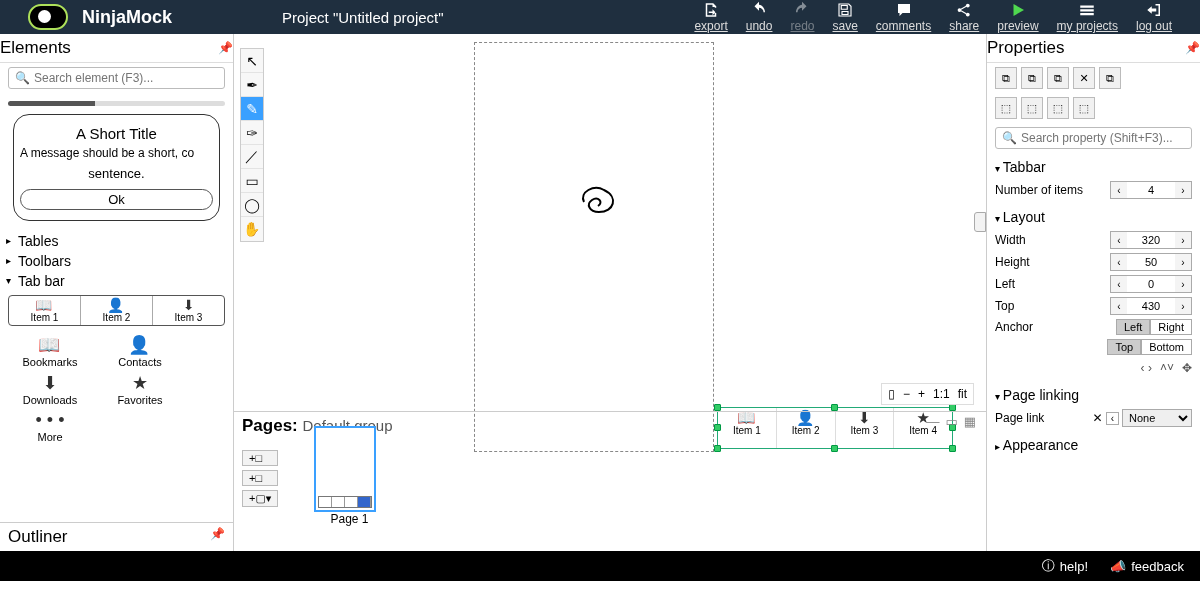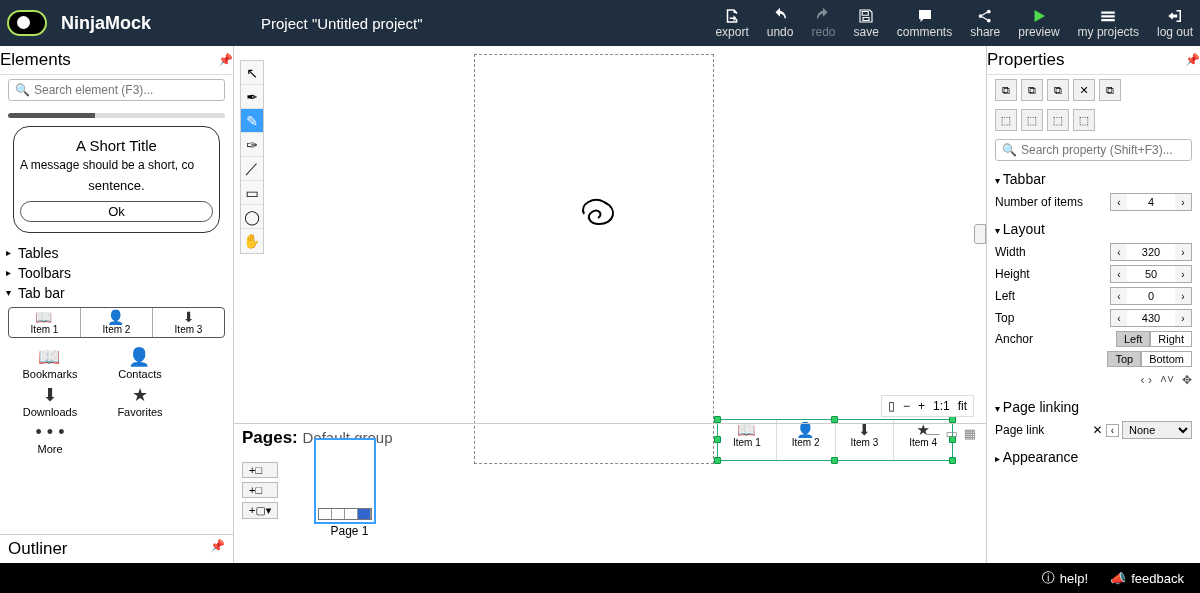--- a/index.html
+++ b/index.html
@@ -1,26 +1,26 @@
 <!DOCTYPE html>
 <html><head>
 <meta charset="utf-8">
 <style>
   * { box-sizing: border-box; margin: 0; padding: 0; font-family: Arial, Helvetica, sans-serif; }
   body { width: 1200px; height: 593px; overflow: hidden; background: #fff; }
   
   
-  .topbar { height: 46px; background: #1f2f3f; color: #fff; display: flex; align-items: center; padding: 0 7px; }
+  .topbar { height: 34px; background: #1f2f3f; color: #fff; display: flex; align-items: center; padding: 0 28px; }
   .logo-area { display: flex; align-items: center; gap: 8px; }
   .logo-eye { width: 40px; height: 26px; background: #000; border-radius: 14px; position: relative; border: 2px solid #aee15a; }
   .logo-eye::after { content:''; position:absolute; width:13px; height:13px; background:#fff; border-radius:50%; top:4px; left:8px; }
   .brand { font-size: 18px; font-weight: bold; margin-left: 6px; }
   .project-title { margin-left: 110px; font-size: 15px; color:#fff; }
   .top-actions { margin-left: auto; display: flex; gap: 18px; align-items:flex-end; }
-  .top-action { display: flex; flex-direction: column; align-items: center; font-size: 12px; cursor: pointer; color:#ddd; }
+  .top-action { display: flex; flex-direction: column; align-items: center; font-size: 12px; cursor: pointer; color:#ddd;text-decoration:underline; }
   .top-action svg { width: 18px; height: 18px; fill: #fff; }
   .top-action.preview svg { fill: #4fd84f; }
   
   .main { display: flex; height: 517px; }
   
   
   .left-panel { width: 234px; border-right: 1px solid #ccc; display:flex; flex-direction:column; background:#fff; }
   .panel-header { display:flex; justify-content:space-between; align-items:center; padding: 4px 0; font-size: 17px; border-bottom:1px solid #ddd; }
   .pin { font-size:12px; cursor:pointer; }
   .search-wrap { padding: 4px 8px; }

